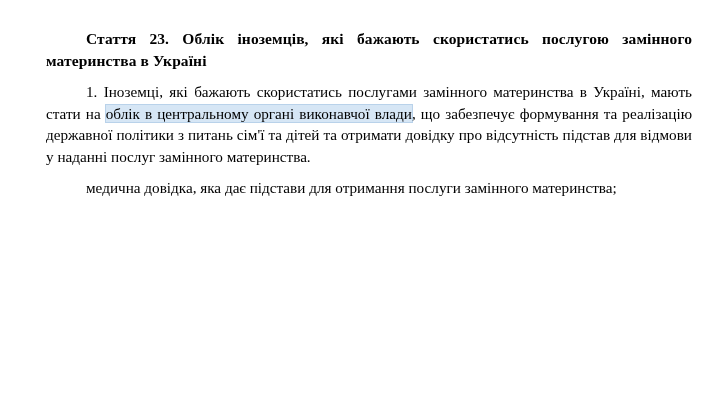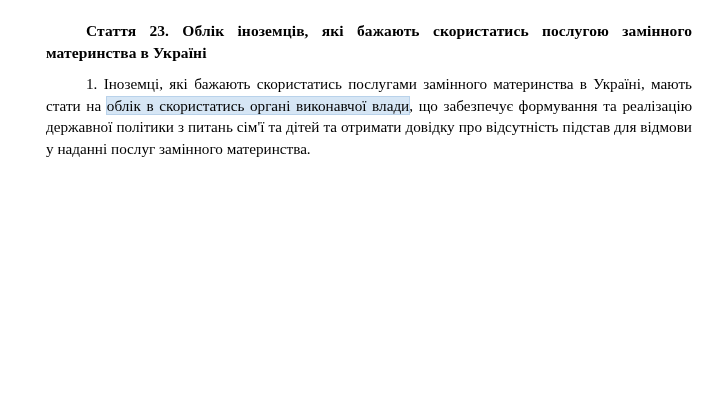--- a/index.html
+++ b/index.html
@@ -12,21 +12,21 @@
     background: #ffffff;
     font-family: "Liberation Serif", "DejaVu Serif", serif;
     color: #000000;
     overflow: hidden;
   }
   .page {
     position: relative;
     width: 726px;
     height: 403px;
     box-sizing: border-box;
-    padding: 20px 34px 0 46px;
+    padding: 28px 34px 0 46px;
   }
   .doc-title {
     font-size: 15.5px;
     font-weight: bold;
     line-height: 1.42;
     text-align: justify;
     text-align-last: left;
     margin: 0 0 9px 0;
     text-indent: 40px;
     letter-spacing: 0.1px;
@@ -50,20 +50,21 @@
   }
 </style>
 </head>
 <body>
 
 <div class="page">
 
   <h1 class="doc-title">Стаття 23. Облік іноземців, які бажають скористатись послугою замінного материнства в Україні</h1>
 
   <p class="para">
-    <span>1. Іноземці, які бажають скористатись послугами замінного материнства в Україні, мають стати на </span><span class="highlight">облік в скористатись органі виконавчої влади</span><span>, що забезпечує формування та реалізацію державної політики з питань сім'ї та дітей та отримати довідку про відсутність підстав для відмови у наданні послуг замінного материнства.</span>
+    <span>1. Іноземці, які бажають скористатись послугами замінного материнства в Україні, мають стати на </span><span class="highlight">облік в центральному органі виконавчої влади</span><span>, що забезпечує формування та реалізацію державної політики з питань сім'ї та дітей та отримати довідку про відсутність підстав для відмови у наданні послуг замінного материнства.</span>
   </p>
 
 
 
 
+  <p class="para tight">медична довідка, яка дає підстави для отримання послуги замінного материнства;</p>
 
 </div>
 
 </body></html>

